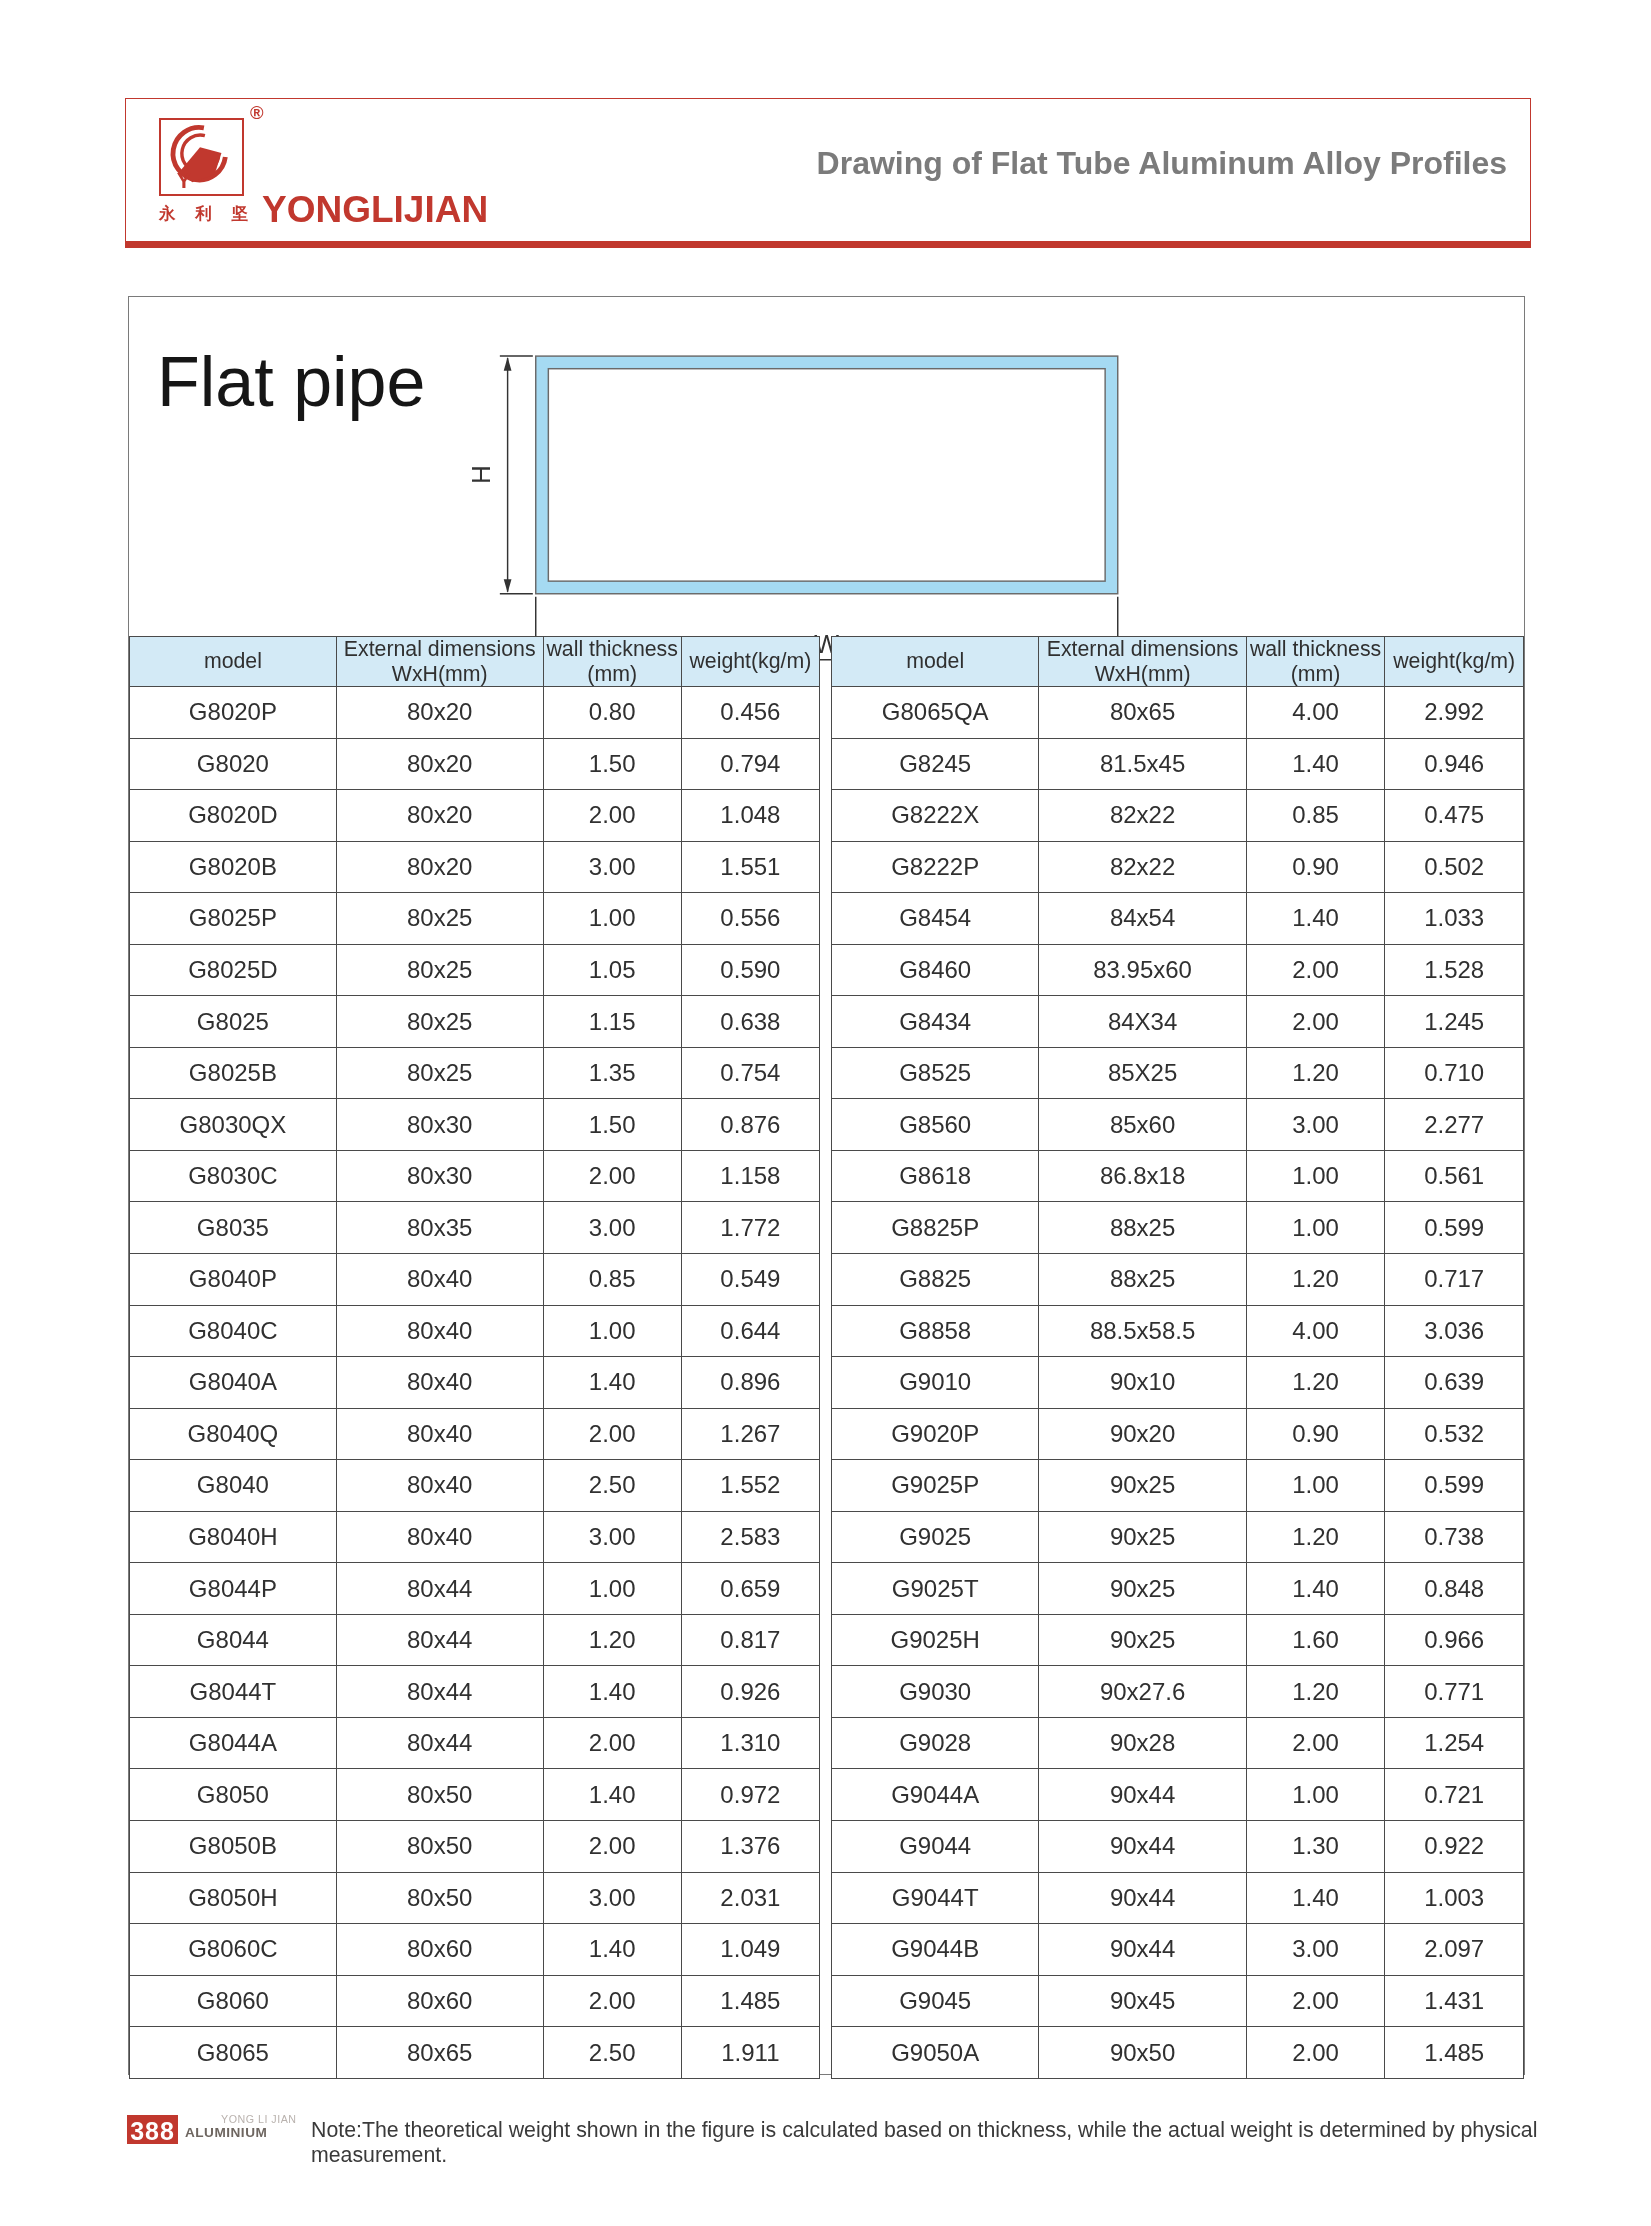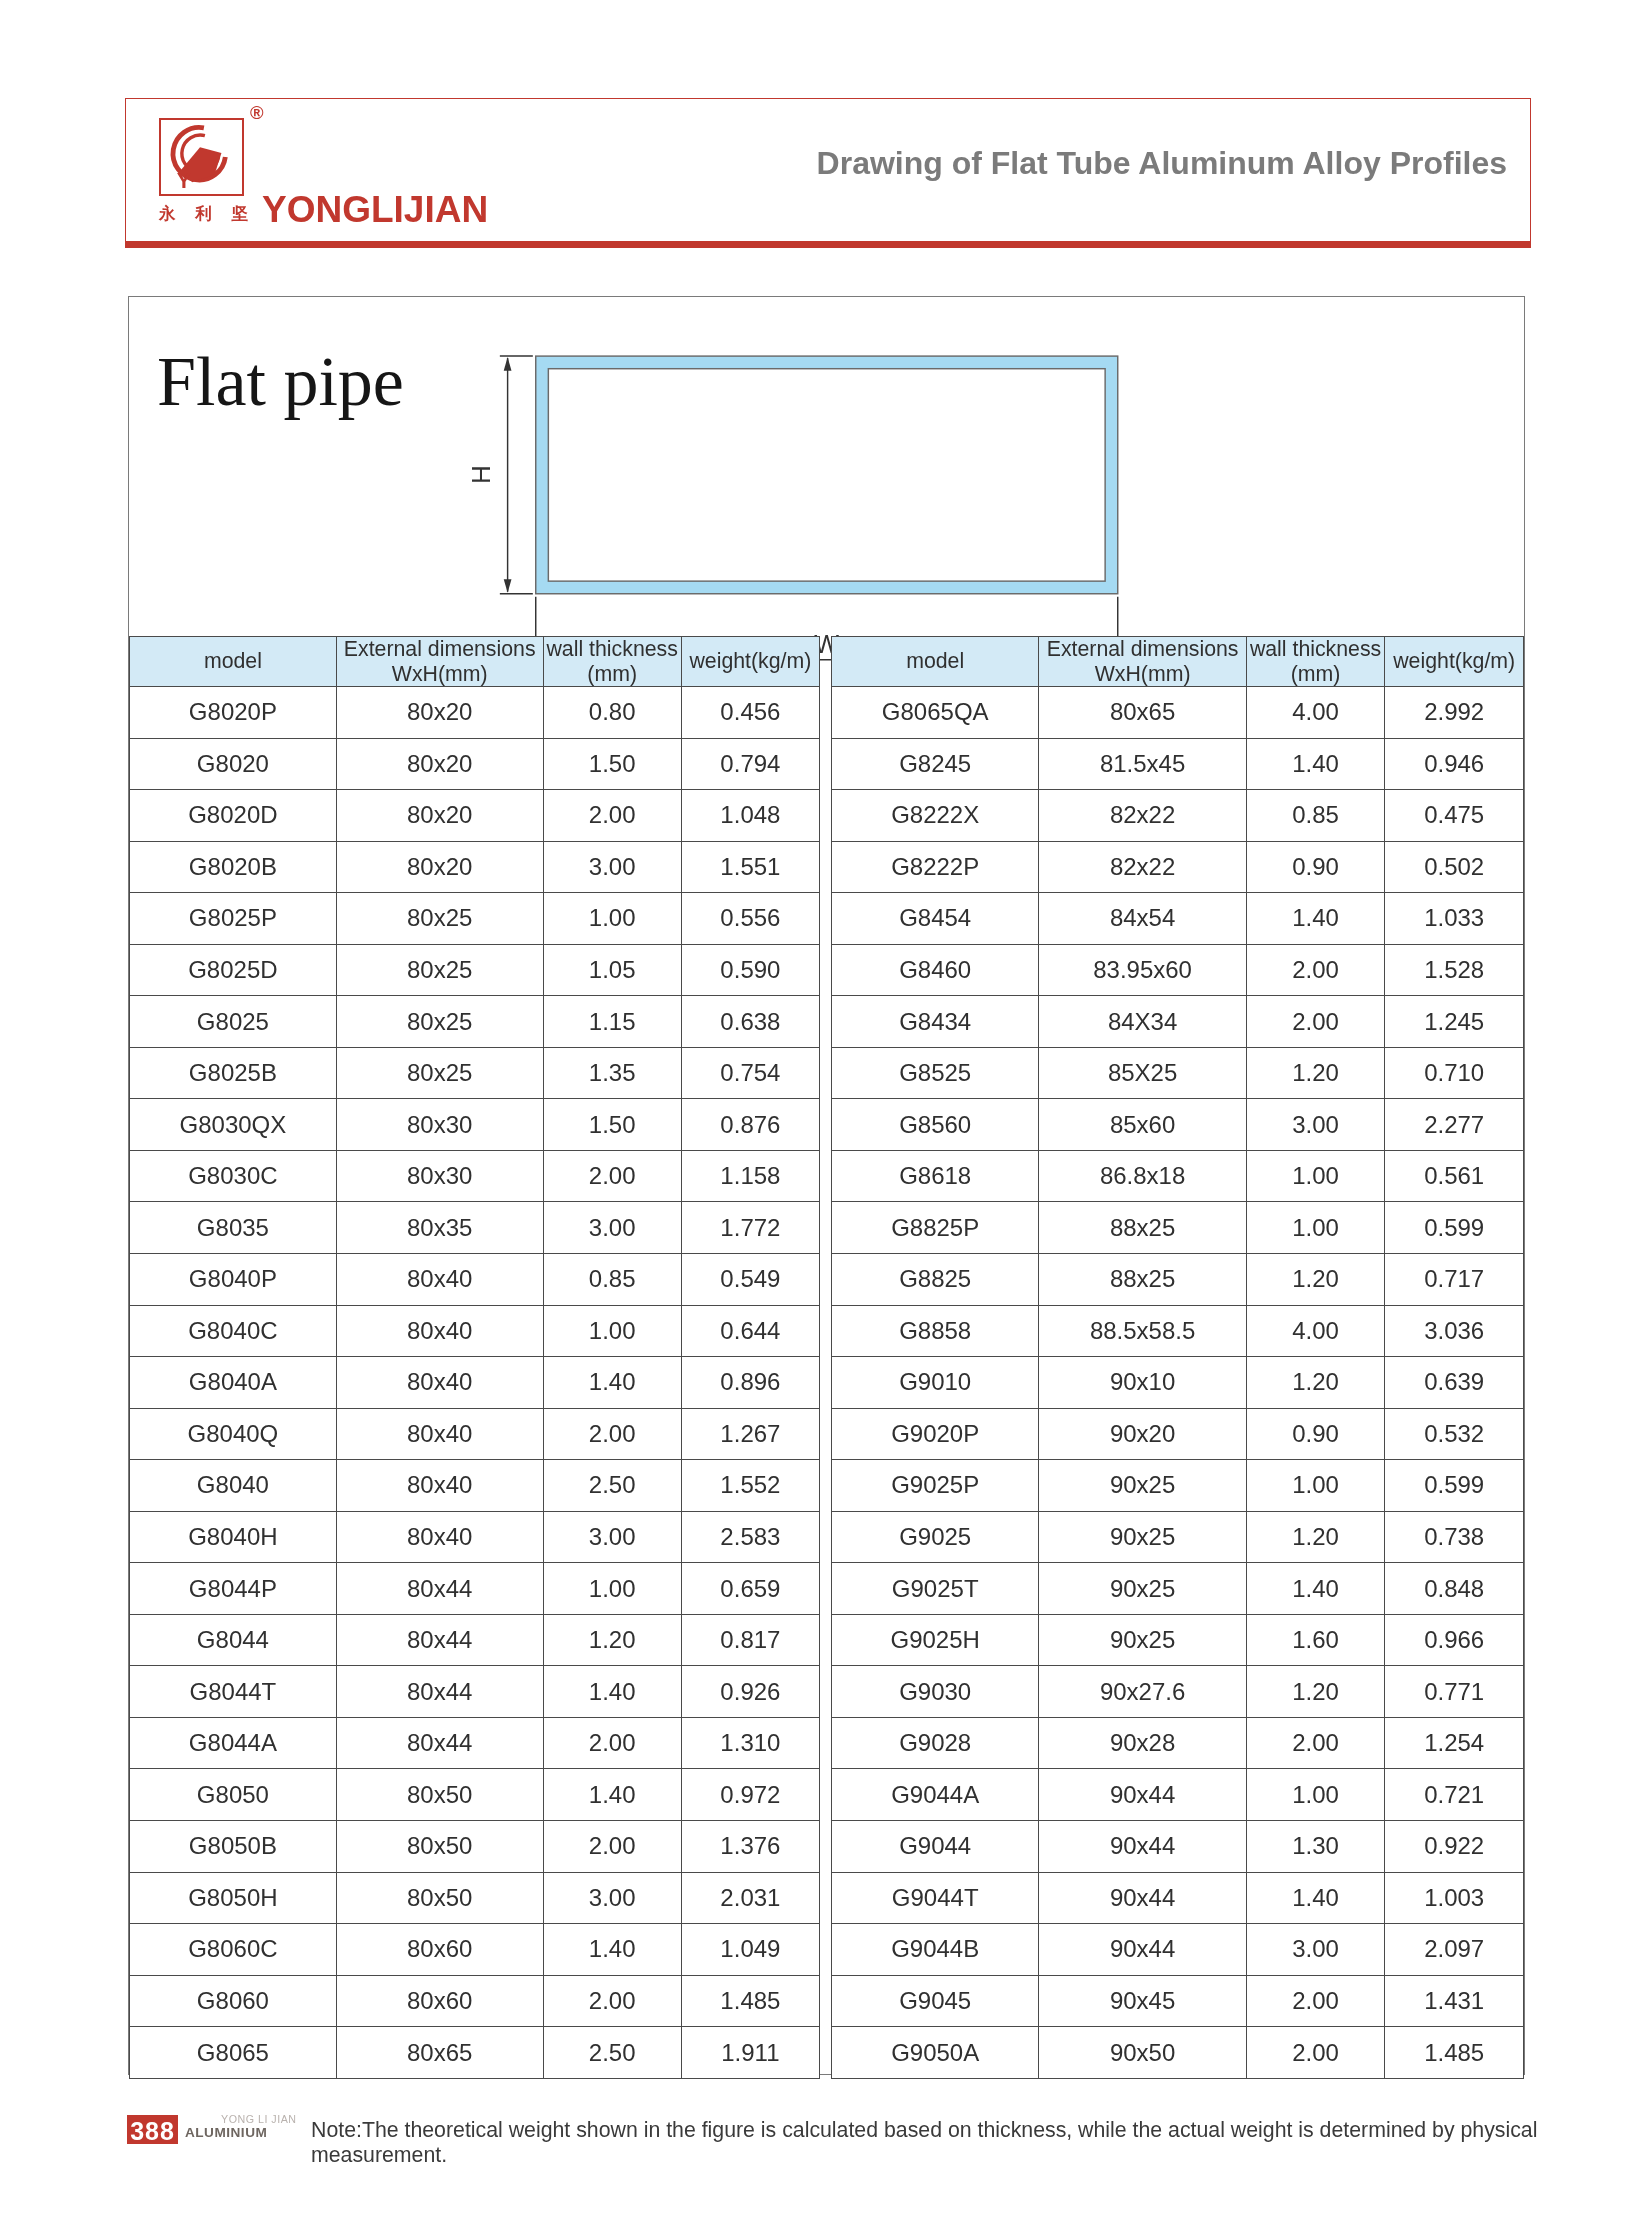--- a/index.html
+++ b/index.html
@@ -14,21 +14,21 @@
   #reg-mark{position:absolute;left:124px;top:2.9px;color:#c1382e;font-size:18.4px;font-weight:bold;}
   #brand-cn{position:absolute;left:33px;top:104px;width:89px;display:flex;
             justify-content:space-between;color:#c1382e;font-size:16.5px;font-weight:bold;}
   #brand-name{position:absolute;left:136px;top:66px;color:#c1382e;font-size:37px;
               font-weight:bold;letter-spacing:0px;margin-top:24px;}
   #page-title{position:absolute;right:23px;top:46px;color:#7b7b7b;font-size:32px;font-weight:bold;}
 
   
   #main-box{position:absolute;left:128px;top:296px;width:1397px;height:1779px;
             border:1.9px solid #7a7a7a;box-sizing:border-box;background:#fff;}
-  #flat-pipe-label{position:absolute;left:157px;top:342px;font-size:70px;color:#161616;font-family:Liberation Serif, serif;}
+  #flat-pipe-label{position:absolute;left:157px;top:342px;font-size:70px;color:#161616;}
 
   
   .spec-table{position:absolute;top:636px;height:1443px;border-collapse:collapse;
               table-layout:fixed;background:#fff;}
   #table-left{left:129px;width:691px;}
   #table-right{left:831px;width:693px;}
   .spec-table th,.spec-table td{border:1px solid #4a4a4a;text-align:center;
               vertical-align:middle;padding:0;}
   .spec-table th{background:#d3eaf6;font-weight:normal;font-size:21.3px;color:#303030;
               height:49px;line-height:1.15;}

